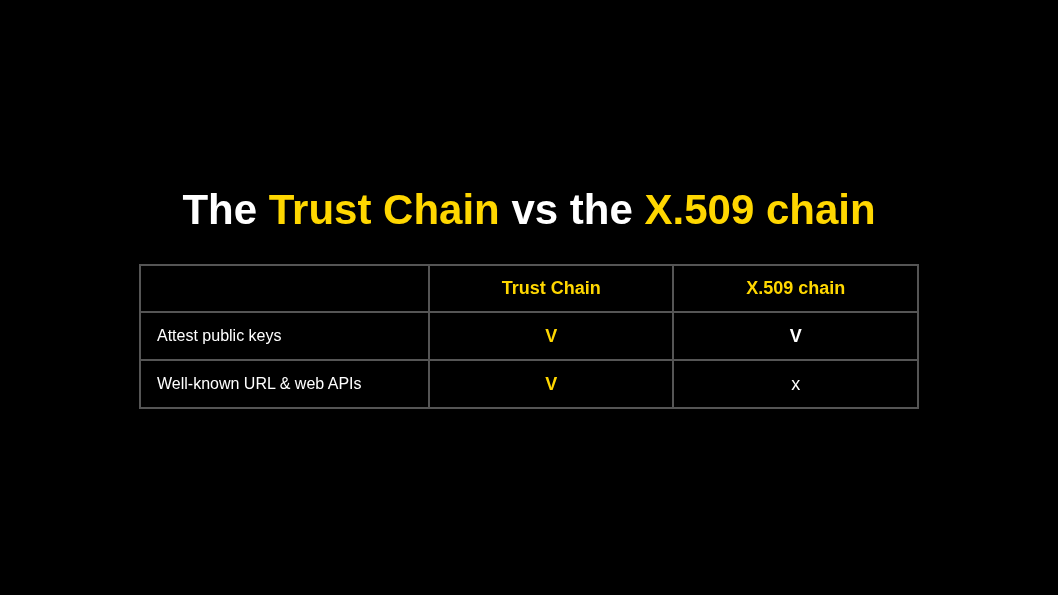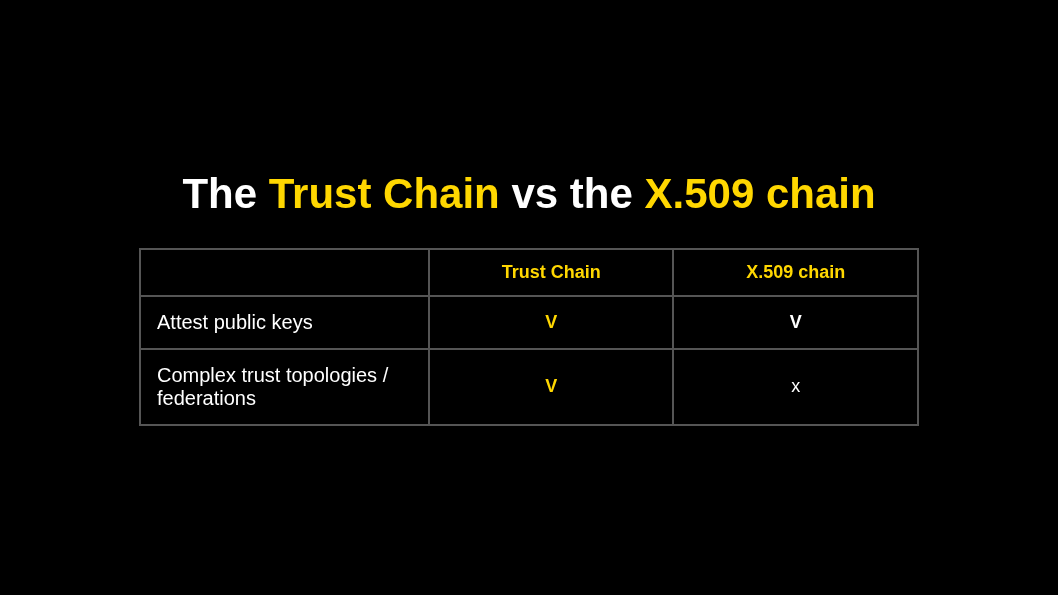--- a/index.html
+++ b/index.html
@@ -45,21 +45,21 @@
     .comparison-table td {
       border: 2px solid #555555;
       padding: 12px 16px;
       text-align: center;
       font-size: 18px;
     }
 
     .comparison-table .row-label {
       text-align: left;
       color: #ffffff;
-      font-size: 20px;
+      font-size: 16px;
       width: 260px;
       padding: 14px 16px;
     }
 
     .col-header-trust {
       color: #FFD700;
       font-weight: bold;
       font-size: 20px;
       width: 220px;
     }
@@ -116,18 +116,18 @@
       <th class="col-header-x509">X.509 chain</th>
     </tr>
   </thead>
   <tbody id="table-body">
   <tr class="data-row">
         <td class="row-label">Attest public keys</td>
         <td class="check-yellow">V</td>
         <td class="check-white">V</td>
       </tr>
       <tr class="data-row">
-        <td class="row-label">Complex trust topologies / federations</td>
+        <td class="row-label">Well-known URL &amp; web APIs</td>
         <td class="check-yellow">V</td>
         <td class="cross-white">x</td>
       </tr>
     </tbody>
 </table>
 
 </body></html>

